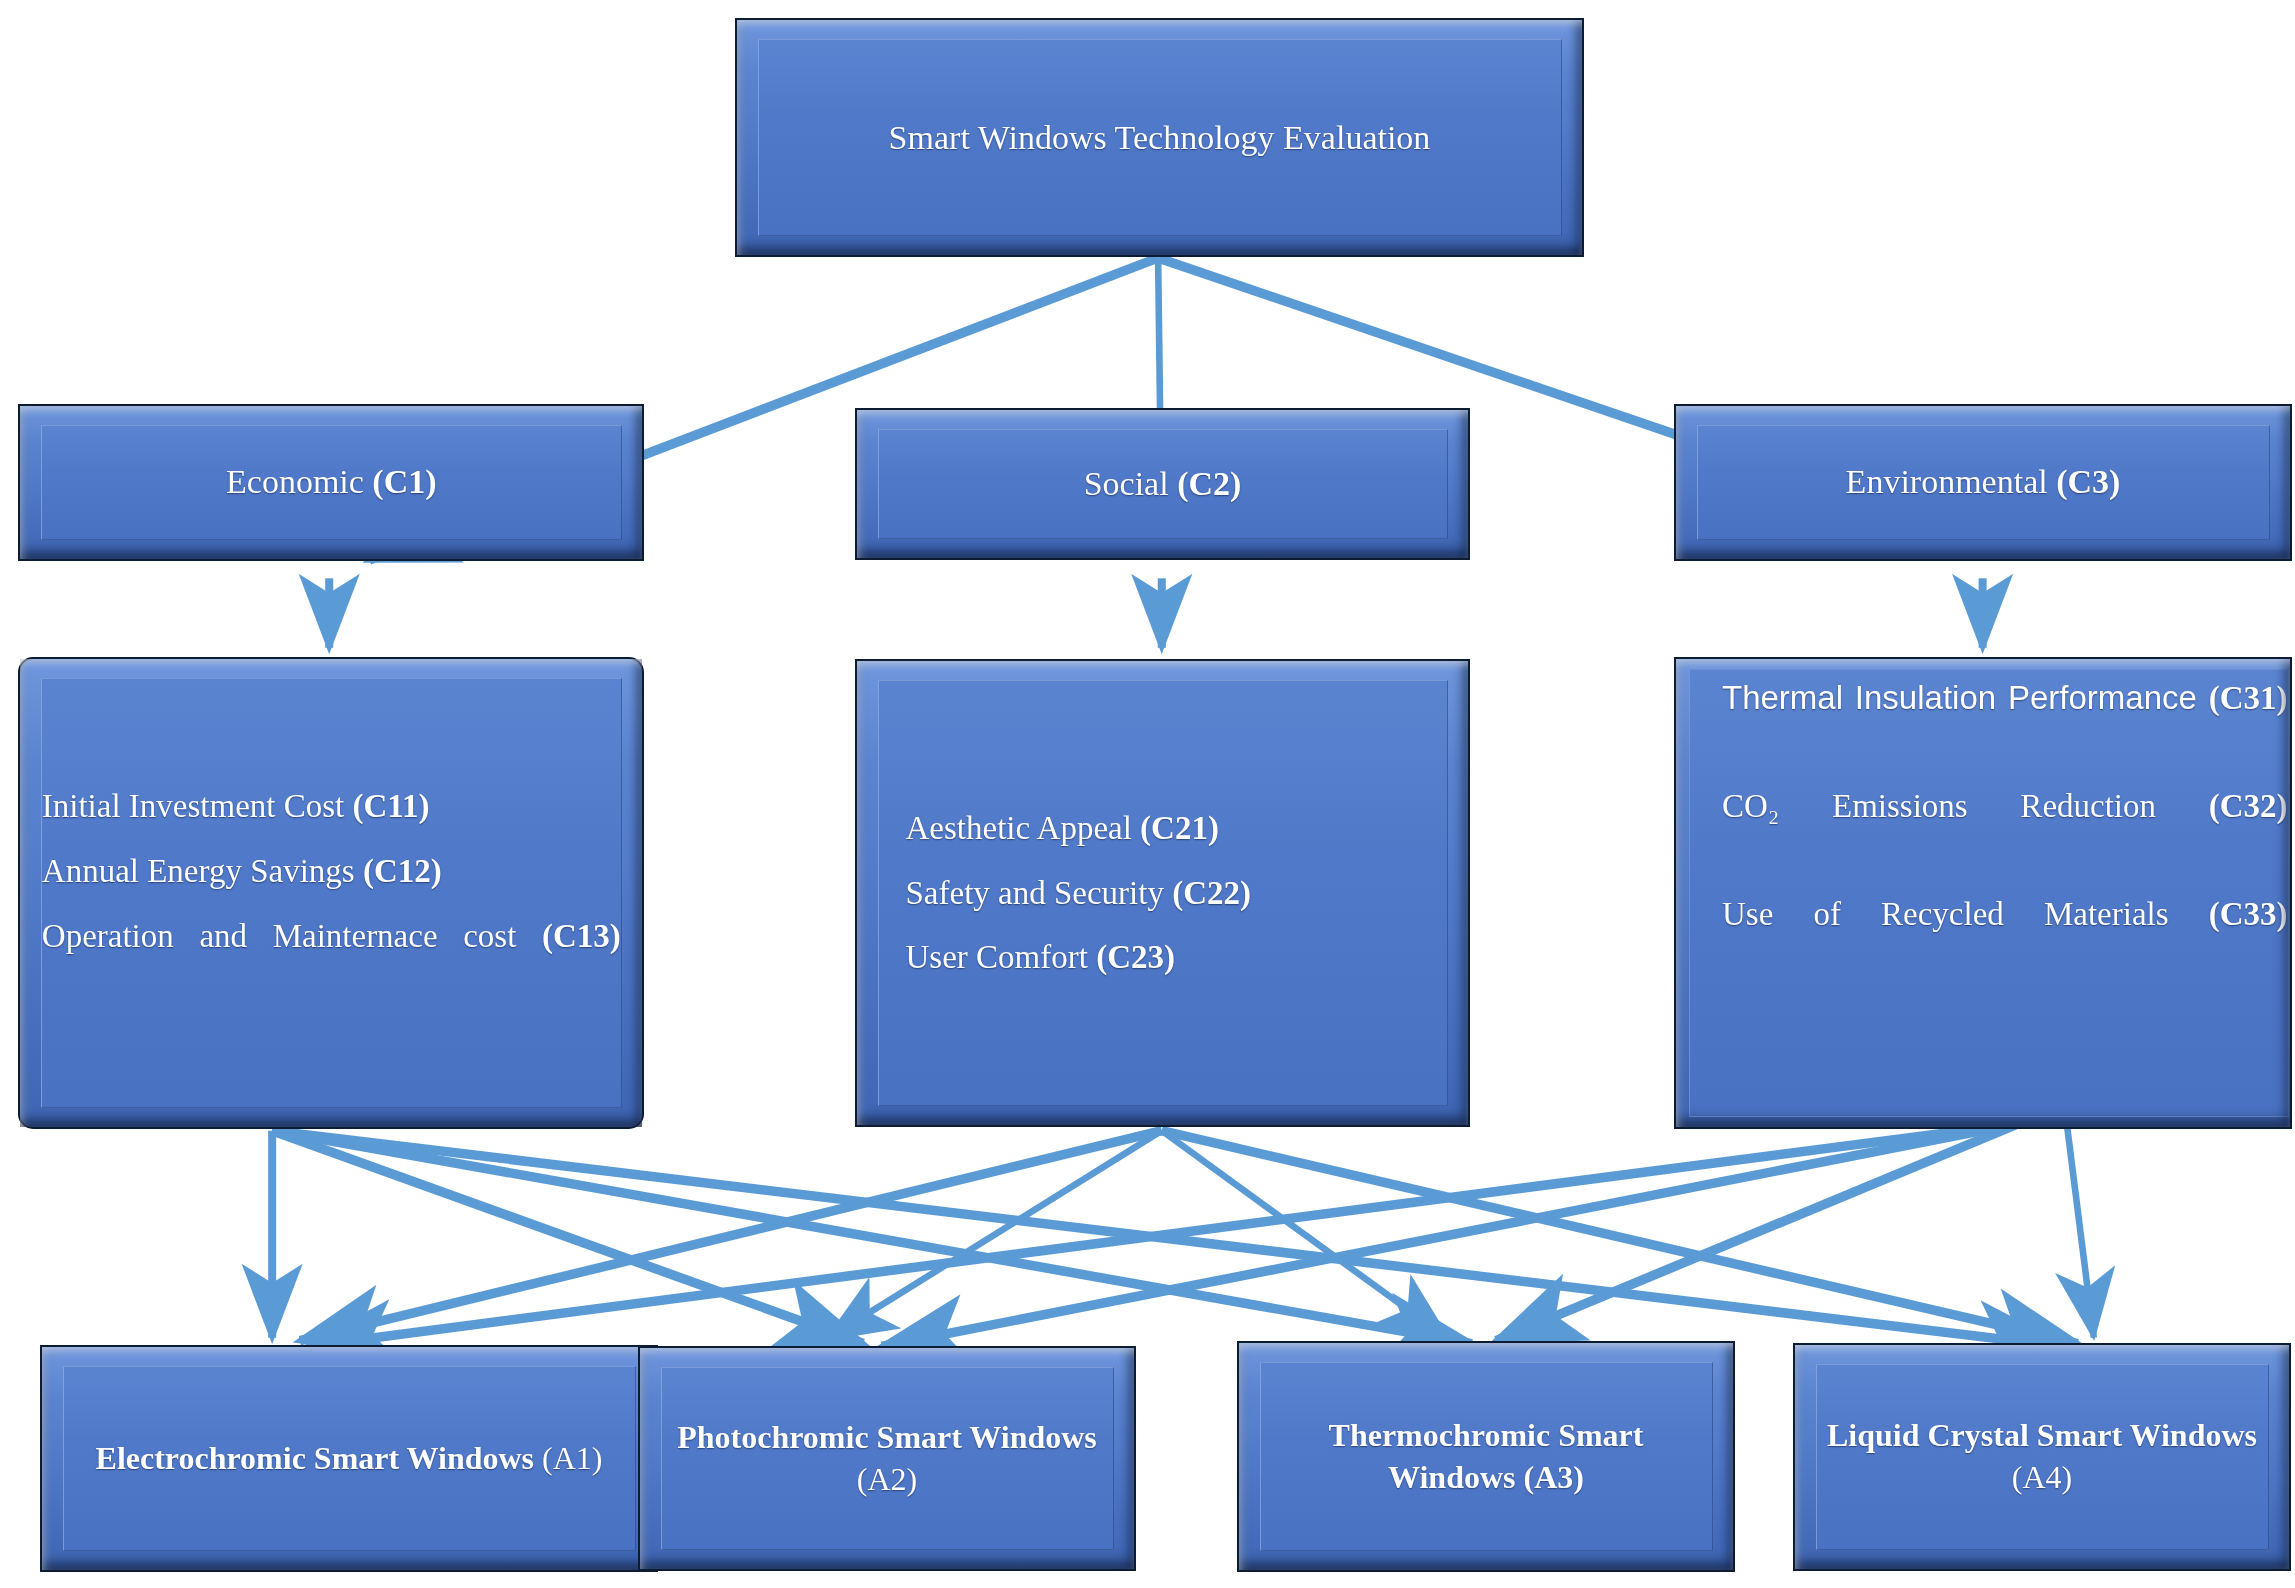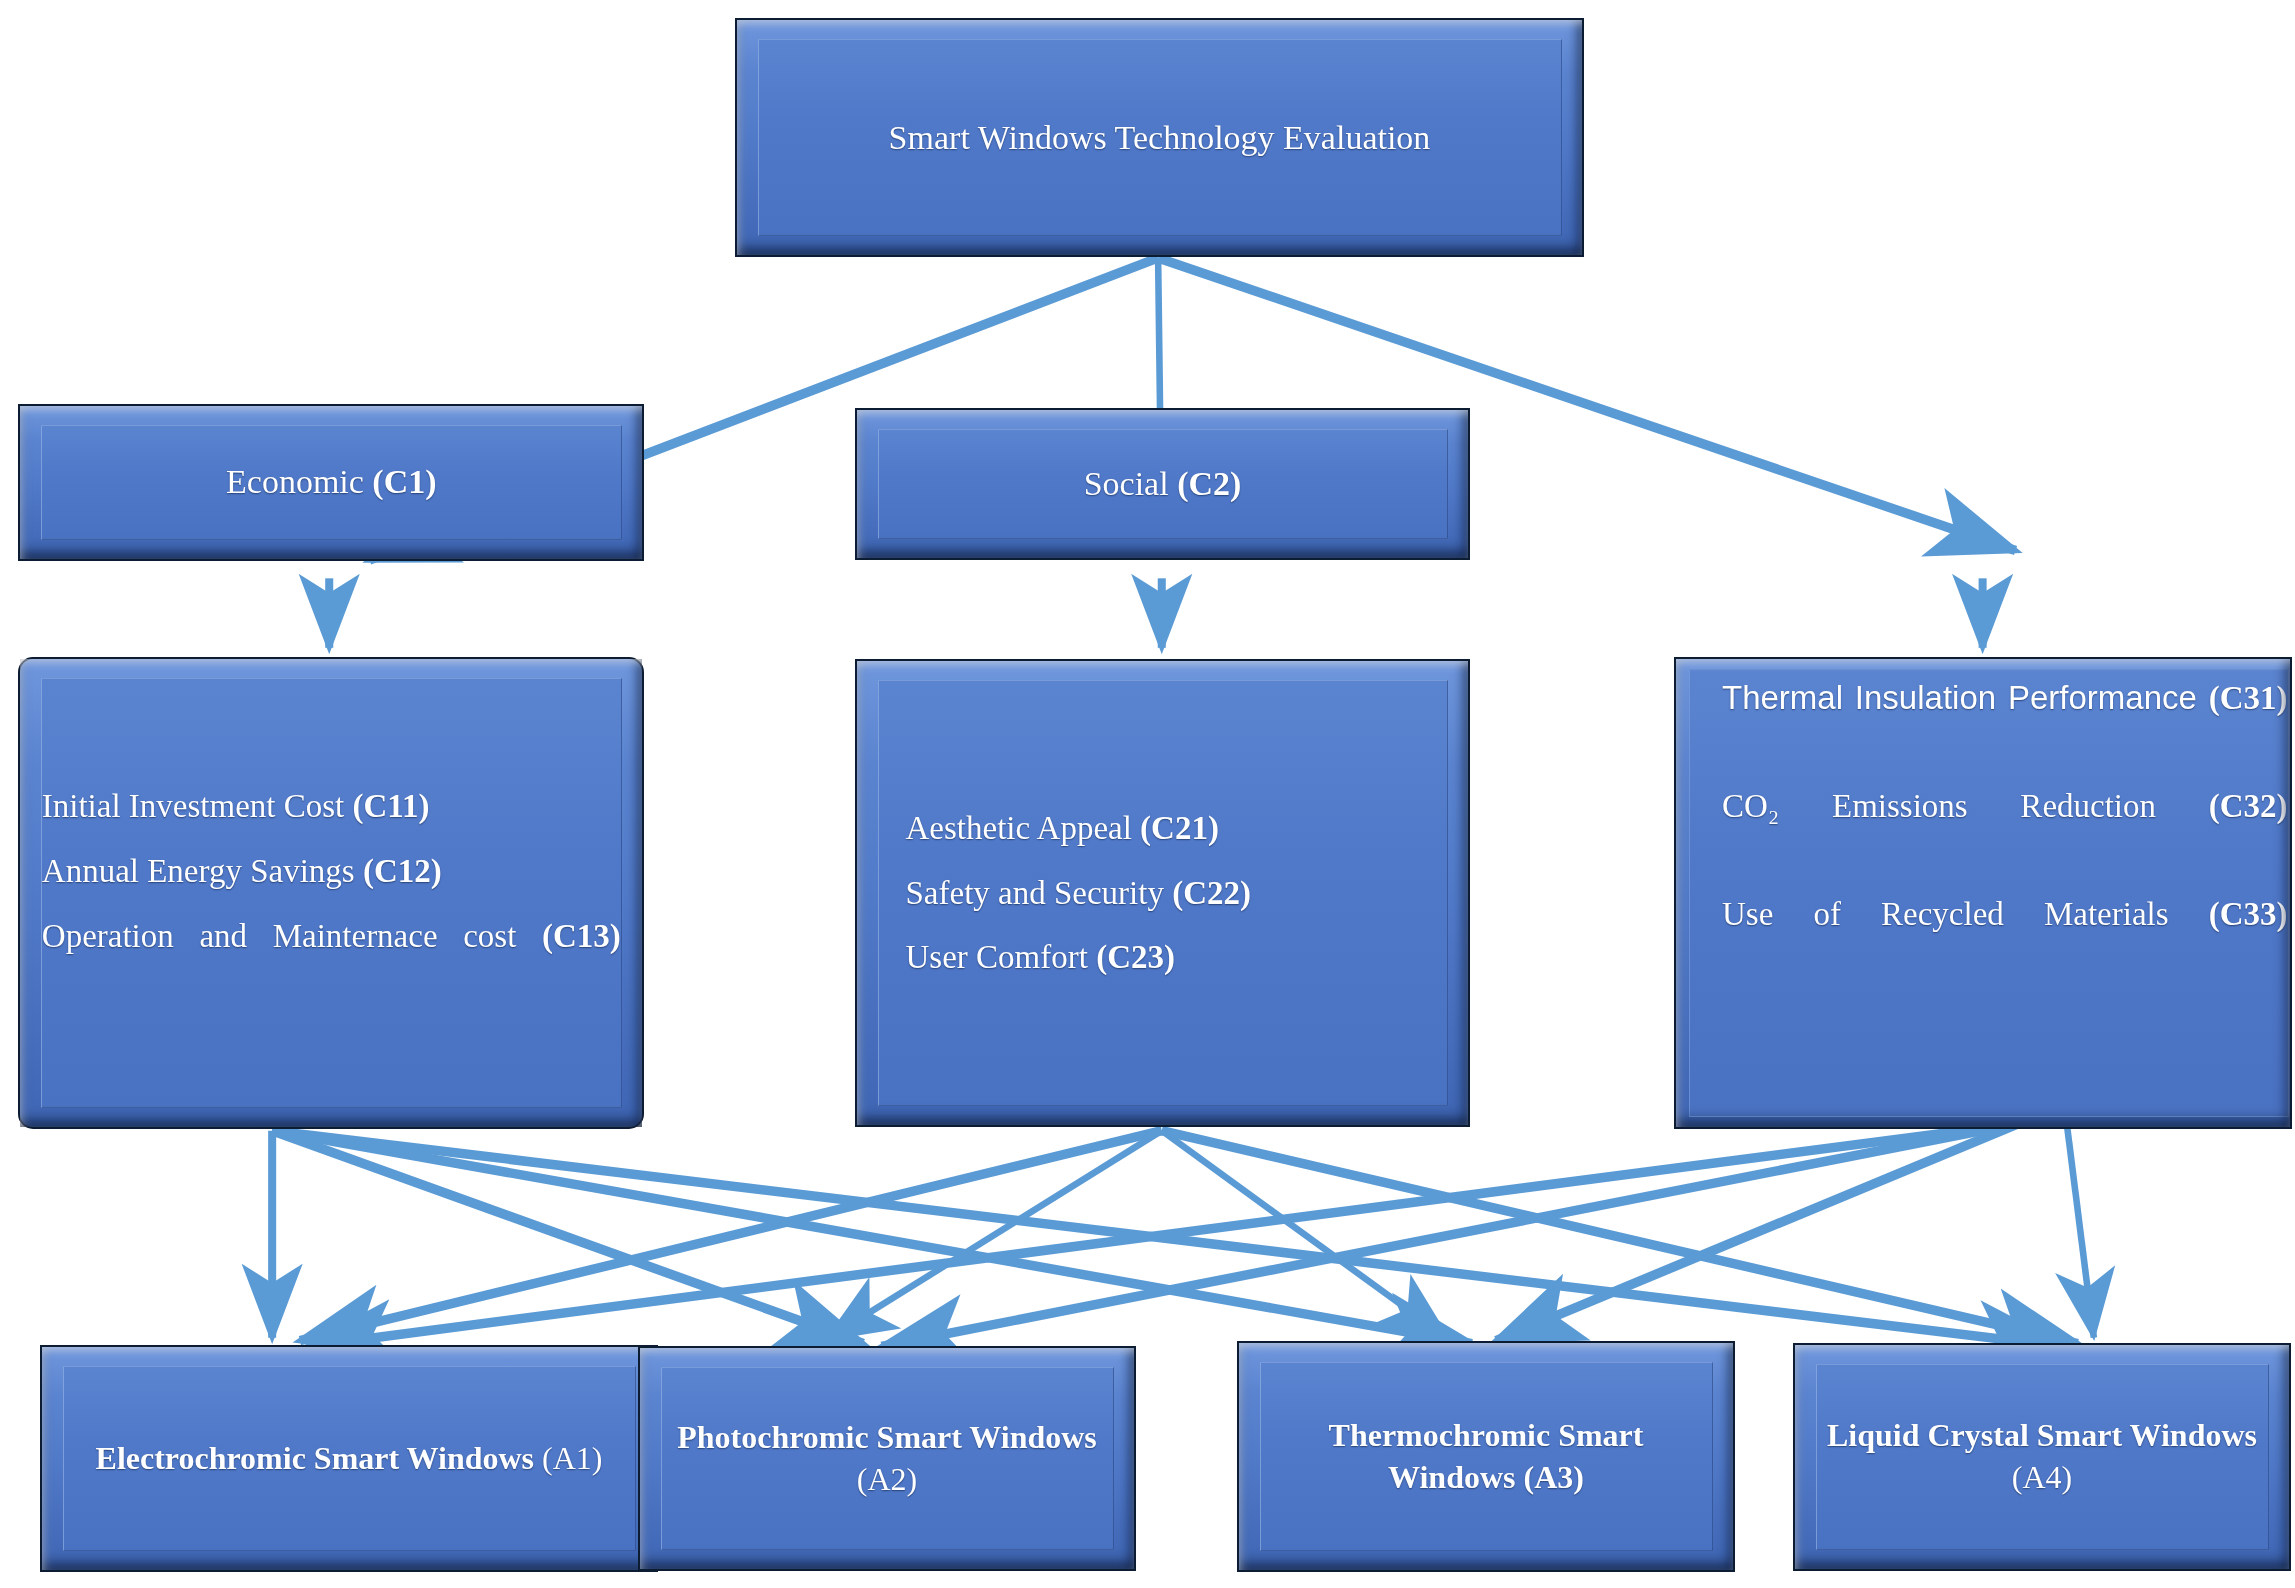--- a/index.html
+++ b/index.html
@@ -119,20 +119,25 @@
       <p class="txt center f-crit"><span>Economic </span><span class="b">(C1)</span></p>
     </div>
   </div>
 
   <div class="node" style="left:855px;top:408px;width:615px;height:152px;z-index:10;">
     <div class="panel">
       <p class="txt center f-crit"><span>Social </span><span class="b">(C2)</span></p>
     </div>
   </div>
 
+  <div class="node" style="left:1674px;top:404px;width:618px;height:157px;z-index:10;">
+    <div class="panel">
+      <p class="txt center f-crit"><span>Environmental </span><span class="b">(C3)</span></p>
+    </div>
+  </div>
 
   <div class="node" style="left:18.3px;top:657px;width:626px;height:472px;z-index:10;border-radius:15px;">
     <div class="panel">
       <p class="txt f-sub sub-line"><span>Initial Investment Cost </span><span class="b">(C11)</span></p>
       <p class="txt f-sub sub-line"><span>Annual Energy Savings </span><span class="b">(C12)</span></p>
       <p class="txt f-sub sub-line just"><span>Operation and Mainternace cost </span><span class="b">(C13)</span></p>
     </div>
   </div>
 
   <div class="node" style="left:855px;top:659px;width:615px;height:468px;z-index:10;">

